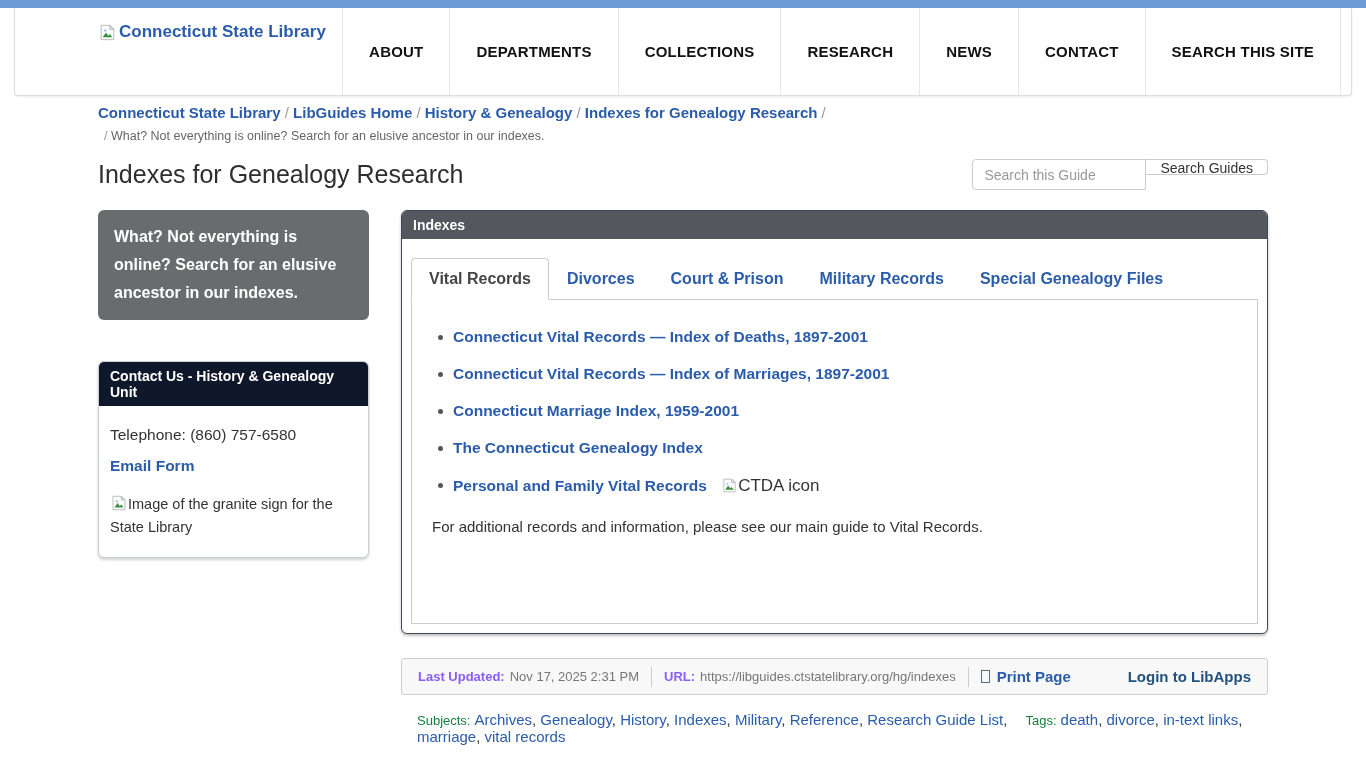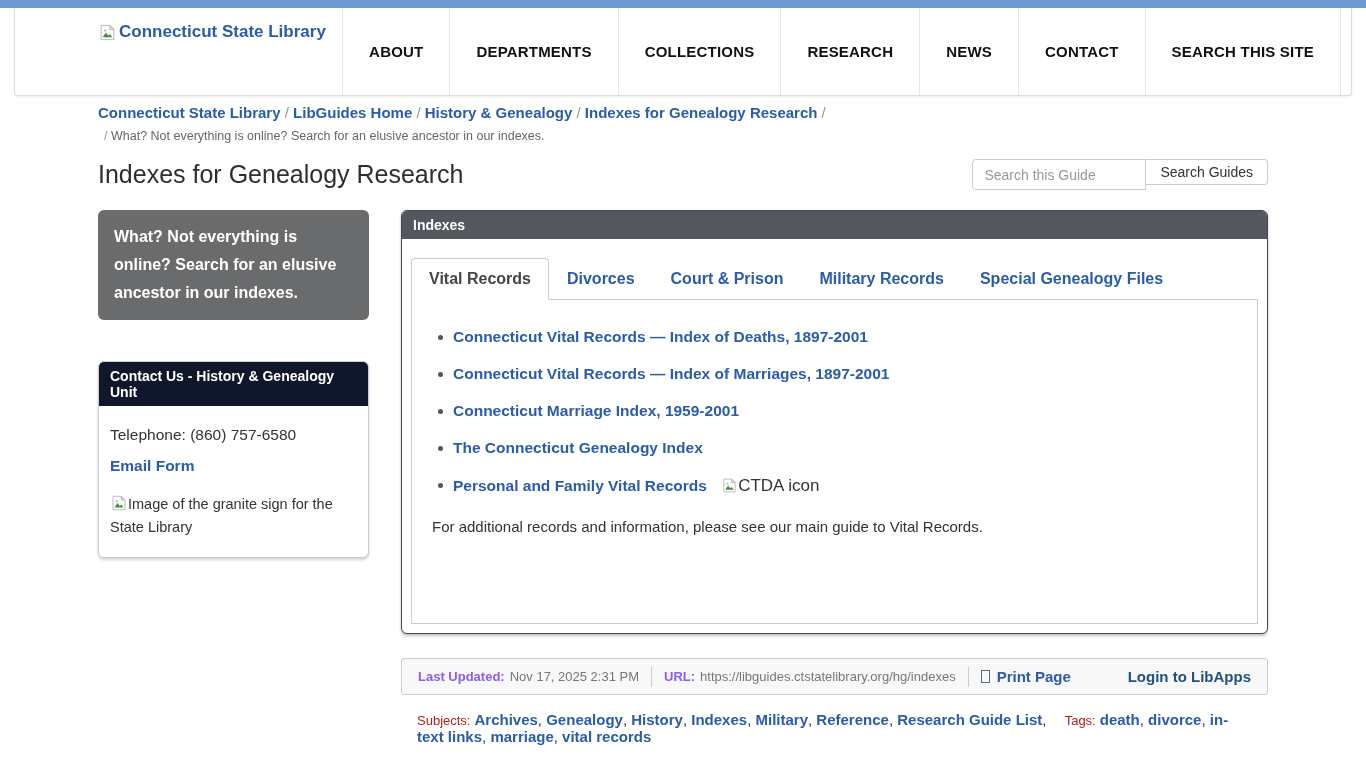--- a/index.html
+++ b/index.html
@@ -32,21 +32,21 @@
   .breadcrumb-desc::before { content: "/ "; color: #999; }
 
   
   .title-row { display: flex; justify-content: space-between; align-items: center; margin-top: 16px; }
   .page-title { font-size: 25px; font-weight: 400; color: #2e2e2e; }
   .guide-search { display: flex; }
   .guide-search input { width: 174px; height: 31px; border: 1px solid #ccc;
     border-radius: 4px 0 0 4px; padding: 0 11px; font-size: 14px; color: #555;
     font-family: "Liberation Sans", sans-serif; outline: none; }
   .guide-search input::placeholder { color: #999; }
-  .guide-search button { height: 26px; padding: 0 14px; border: 1px solid #ccc; border-left: none;
+  .guide-search button { height: 16px; padding: 0 14px; border: 1px solid #ccc; border-left: none;
     border-radius: 0 4px 4px 0; background: #fff; font-size: 14px; color: #333;
     font-family: "Liberation Sans", sans-serif; cursor: pointer; }
 
   
   .content-row { display: flex; margin-top: 20px; gap: 32px; align-items: flex-start; }
   .sidebar { width: 271px; flex: none; }
   .main-col { flex: 1; }
 
   
   .callout { background: #696b6d; color: #fff; border-radius: 6px;
@@ -96,22 +96,22 @@
   .foot-label { font-weight: bold; color: #8b5cf6; margin-right: 5px; }
   .foot-val { color: #777; }
   .print-link { display: flex; align-items: center; color: #2a5caa; font-weight: bold;
     font-size: 15px; text-decoration: none; cursor: pointer; }
   .print-icon { display: inline-block; width: 9px; height: 13px; border: 1px solid #5a6b7a;
     margin-right: 7px; }
   .login-link { margin-left: auto; color: #23527c; font-weight: bold; font-size: 15px;
     text-decoration: none; cursor: pointer; }
 
   .subjects-row { padding: 16px 16px 0; font-size: 15px; }
-  .meta-label { font-size: 13px; color: #b91c1c; margin-right: 4px; }
-  .meta-link { color: #2a5caa; font-weight: bold; text-decoration: none; cursor: pointer; }
+  .meta-label { font-size: 13px; color: #15803d; margin-right: 4px; }
+  .meta-link { color: #2a5caa; font-weight: normal; text-decoration: none; cursor: pointer; }
   .meta-item:not(:last-of-type)::after { content: ", "; color: #333; font-weight: normal; }
   .tags-group { margin-left: 14px; }
 </style>
 </head>
 <body>
 
 <div class="topbar"></div>
 
 <div class="site-header">
   <div class="logo-wrap">

